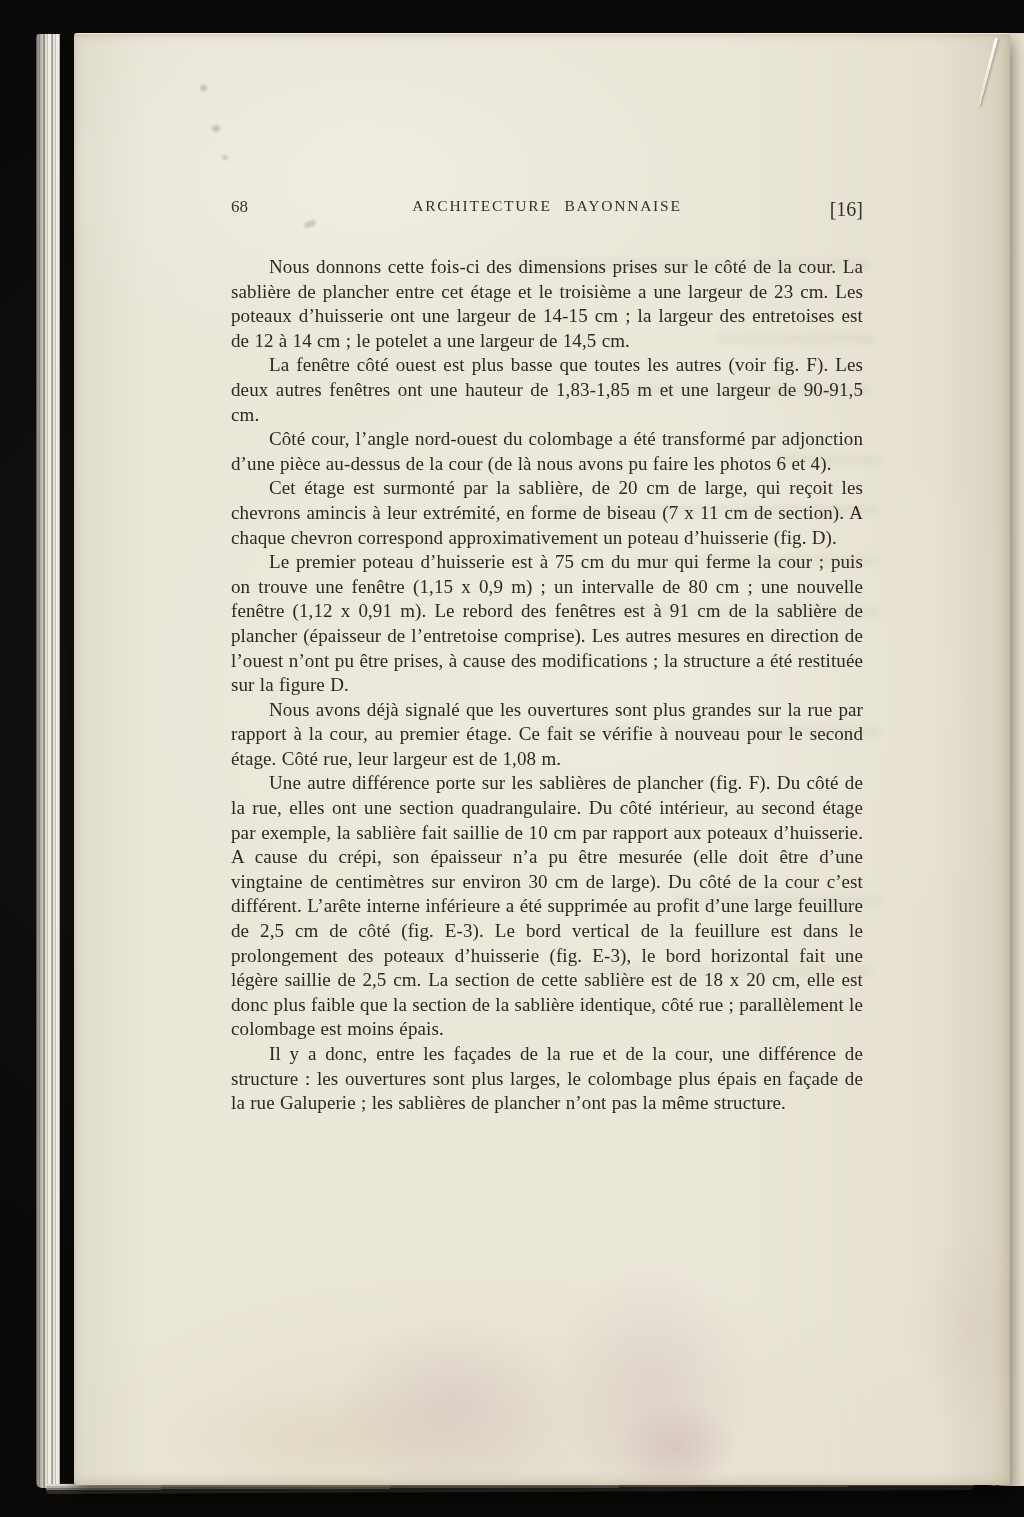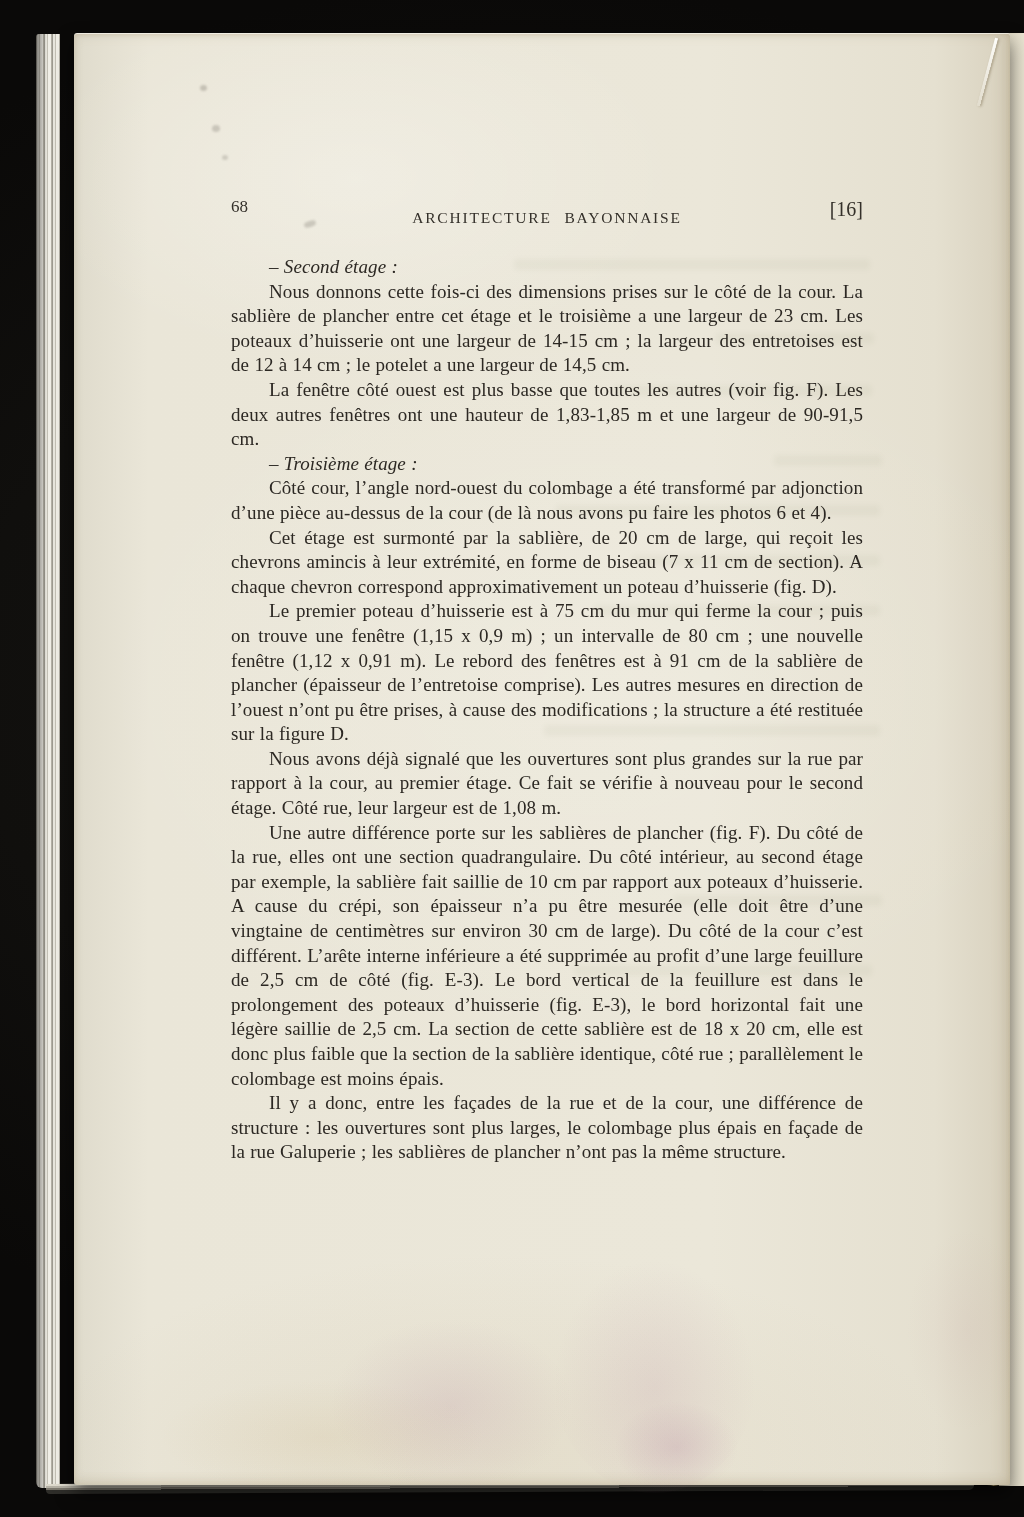--- a/index.html
+++ b/index.html
@@ -44,21 +44,21 @@
 
   
   .crease{position:absolute;left:912px;top:4px;width:3px;height:70px;transform:rotate(15deg);
     background:linear-gradient(180deg,rgba(255,255,252,.95),rgba(255,255,252,.15));
     box-shadow:1.5px 0 2.5px rgba(110,95,65,.45);}
 
   
   .running-head{position:absolute;left:157px;top:162px;width:632px;height:26px;color:#34302a;}
   .running-head .num{position:absolute;left:0;top:2px;font-size:17px;}
   .running-head .title{position:absolute;left:0;right:0;top:2px;text-align:center;
-    font-size:15.5px;letter-spacing:1.8px;word-spacing:7px;margin-top:12px;}
+    font-size:15.5px;letter-spacing:1.8px;word-spacing:7px;}
   .running-head .folio{position:absolute;right:0;top:3px;font-size:20px;}
 
   
   .text-block{position:absolute;left:157px;top:222px;width:632px;z-index:2;color:#2c2823;}
   .text-block p{margin:0;font-size:19px;line-height:24.6px;text-indent:38px;text-align:justify;
     letter-spacing:.1px;word-spacing:.4px;}
   .text-block p.hd{text-align:left;}
   .it{font-style:italic;}
   .bd{font-weight:bold;}
 
@@ -123,25 +123,23 @@
     <div class="speck k3"></div>
     <div class="speck k4"></div>
 
     <header class="running-head">
       <span class="num">68</span>
       <span class="title">ARCHITECTURE BAYONNAISE</span>
       <span class="folio">[16]</span>
     </header>
 
     <main class="text-block">
-      <p class="hd it">– Second étage :</p>
       <p class="bp">Nous donnons cette fois-ci des dimensions prises sur le côté de la cour. La sablière de plancher entre cet étage et le troisième a une largeur de 23 cm. Les poteaux d’huisserie ont une largeur de 14-15 cm ; la largeur des entretoises est de 12 à 14 cm ; le potelet a une largeur de 14,5 cm.</p>
       <p class="bp">La fenêtre côté ouest est plus basse que toutes les autres (voir fig. F). Les deux autres fenêtres ont une hauteur de 1,83-1,85 m et une largeur de 90-91,5 cm.</p>
 
-      <p class="hd it">– Troisième étage :</p>
       <p class="bp">Côté cour, l’angle nord-ouest du colombage a été transformé par adjonction d’une pièce au-dessus de la cour (de là nous avons pu faire les photos 6 et 4).</p>
       <p class="bp">Cet étage est surmonté par la sablière, de 20 cm de large, qui reçoit les chevrons amincis à leur extrémité, en forme de biseau (7 x 11 cm de section). A chaque chevron correspond approximativement un poteau d’huisserie (fig. D).</p>
       <p class="bp">Le premier poteau d’huisserie est à 75 cm du mur qui ferme la cour ; puis on trouve une fenêtre (1,15 x 0,9 m) ; un intervalle de 80 cm ; une nouvelle fenêtre (1,12 x 0,91 m). Le rebord des fenêtres est à 91 cm de la sablière de plancher (épaisseur de l’entretoise comprise). Les autres mesures en direction de l’ouest n’ont pu être prises, à cause des modifications ; la structure a été restituée sur la figure D.</p>
 
       <p class="bp">Nous avons déjà signalé que les ouvertures sont plus grandes sur la rue par rapport à la cour, au premier étage. Ce fait se vérifie à nouveau pour le second étage. Côté rue, leur largeur est de 1,08 m.</p>
       <p class="bp">Une autre différence porte sur les sablières de plancher (fig. F). Du côté de la rue, elles ont une section quadrangulaire. Du côté intérieur, au second étage par exemple, la sablière fait saillie de 10 cm par rapport aux poteaux d’huisserie. A cause du crépi, son épaisseur n’a pu être mesurée (elle doit être d’une vingtaine de centimètres sur environ 30 cm de large). Du côté de la cour c’est différent. L’arête interne inférieure a été supprimée au profit d’une large feuillure de 2,5 cm de côté (fig. E-3). Le bord vertical de la feuillure est dans le prolongement des poteaux d’huisserie (fig. E-3), le bord horizontal fait une légère saillie de 2,5 cm. La section de cette sablière est de 18 x 20 cm, elle est donc plus faible que la section de la sablière identique, côté rue ; parallèlement le colombage est moins épais.</p>
       <p class="bp">Il y a donc, entre les façades de la rue et de la cour, une différence de structure : les ouvertures sont plus larges, le colombage plus épais en façade de la rue Galuperie ; les sablières de plancher n’ont pas la même structure.</p>
     </main>
 
   </div>

